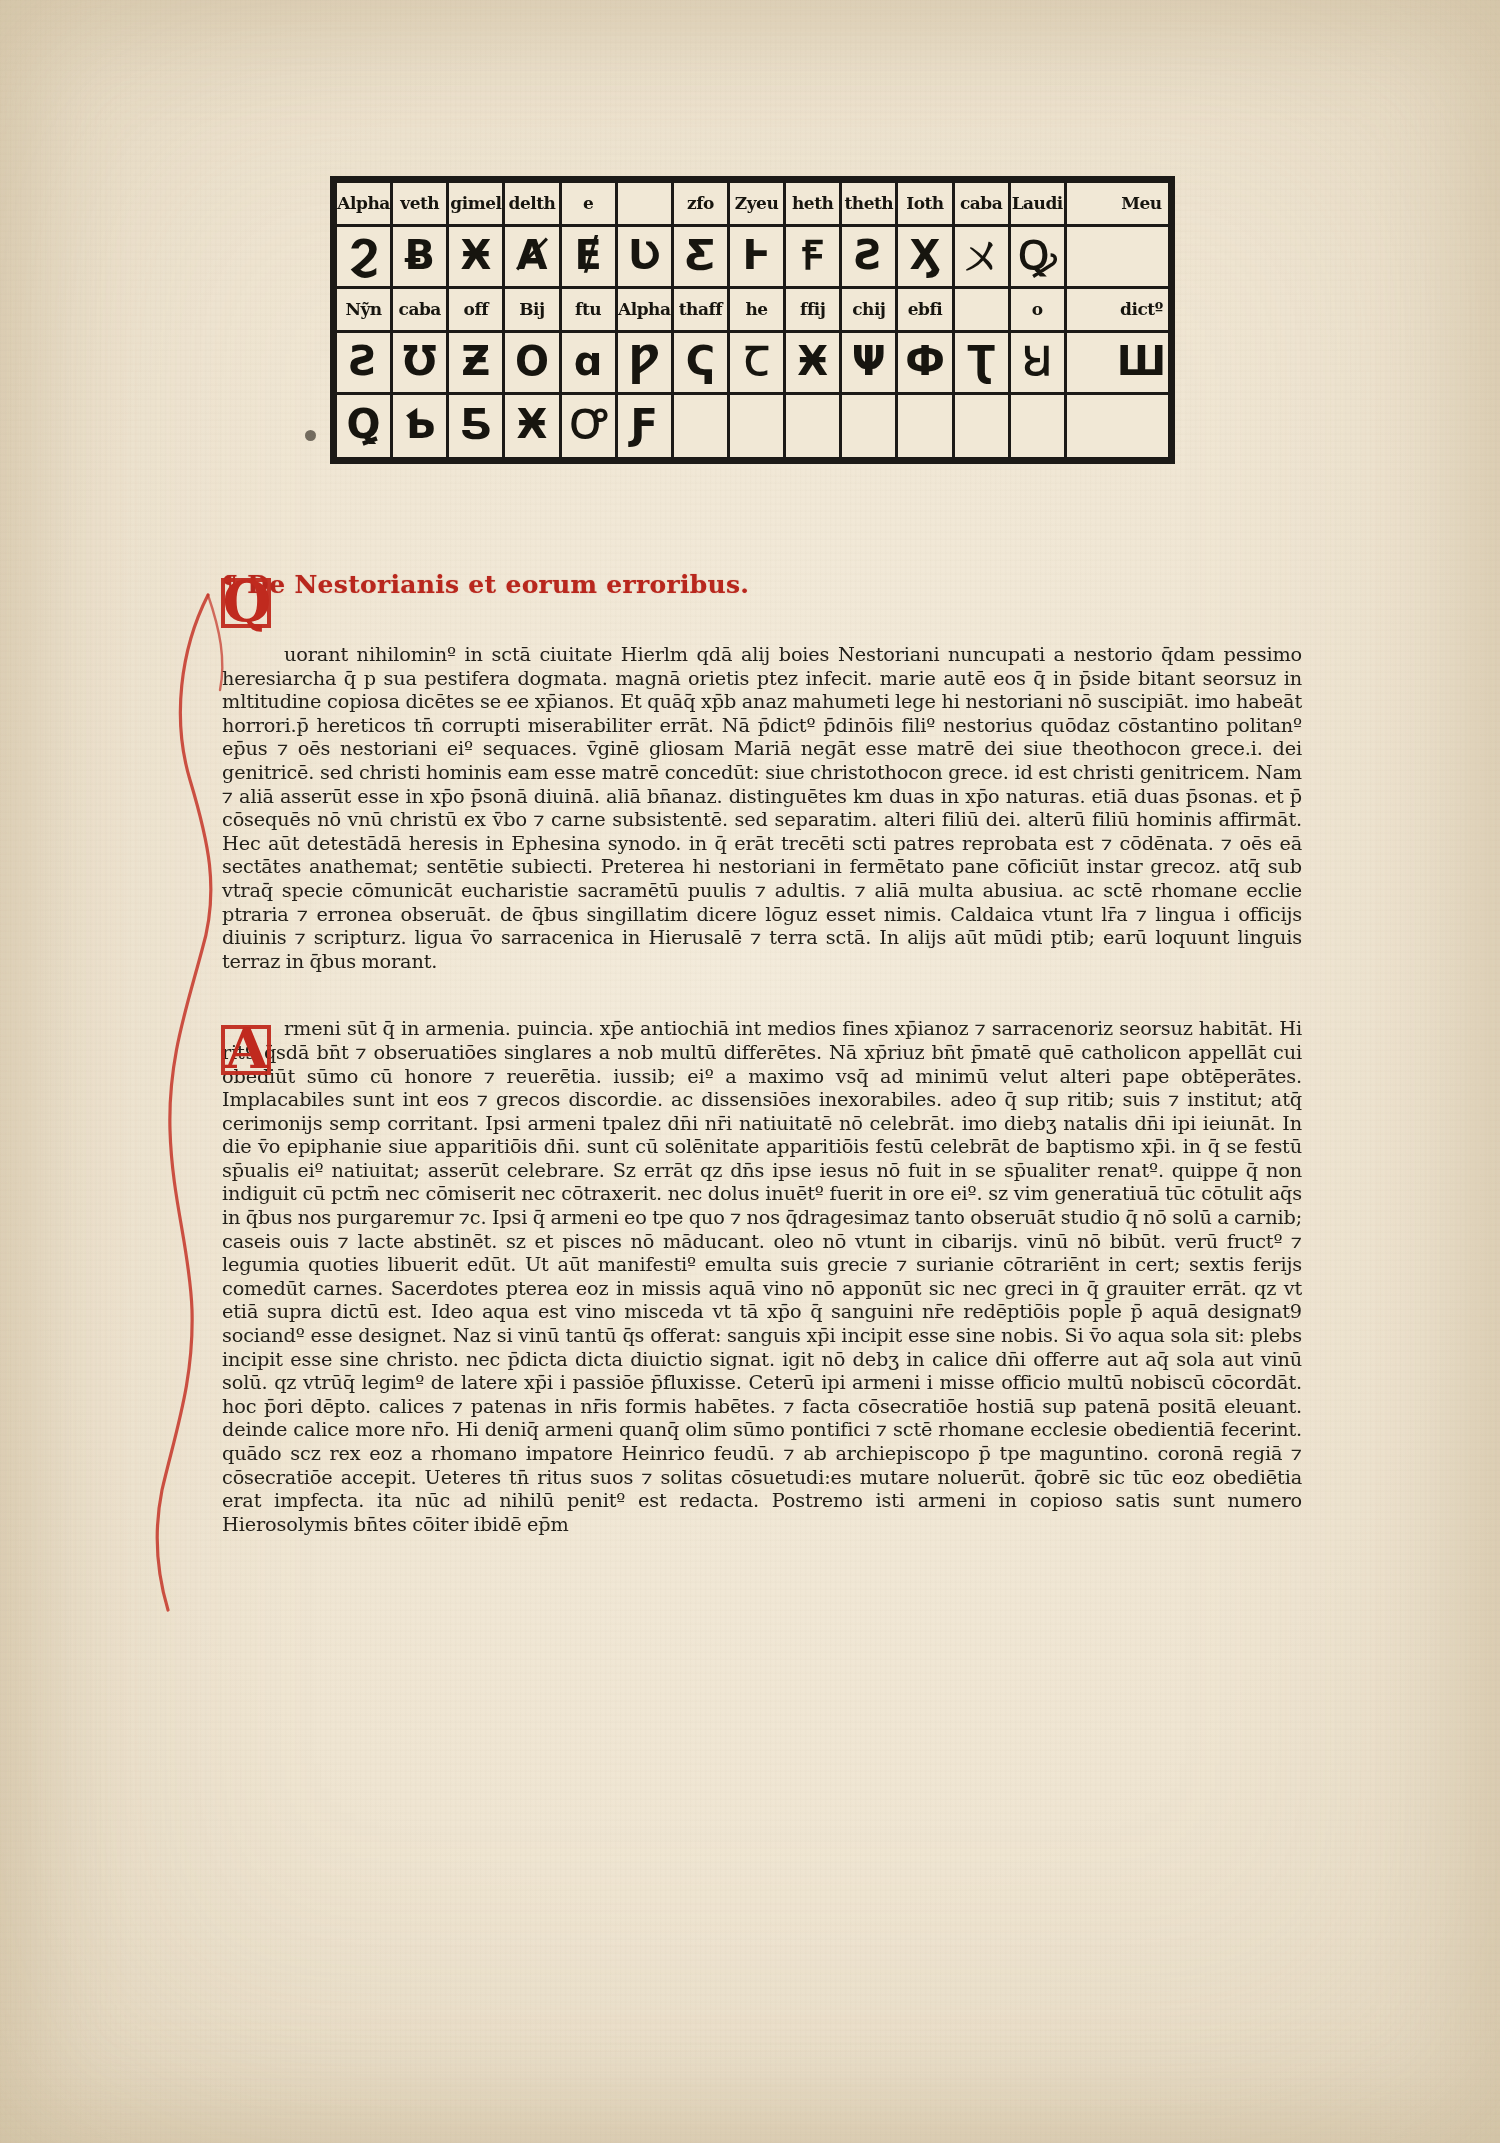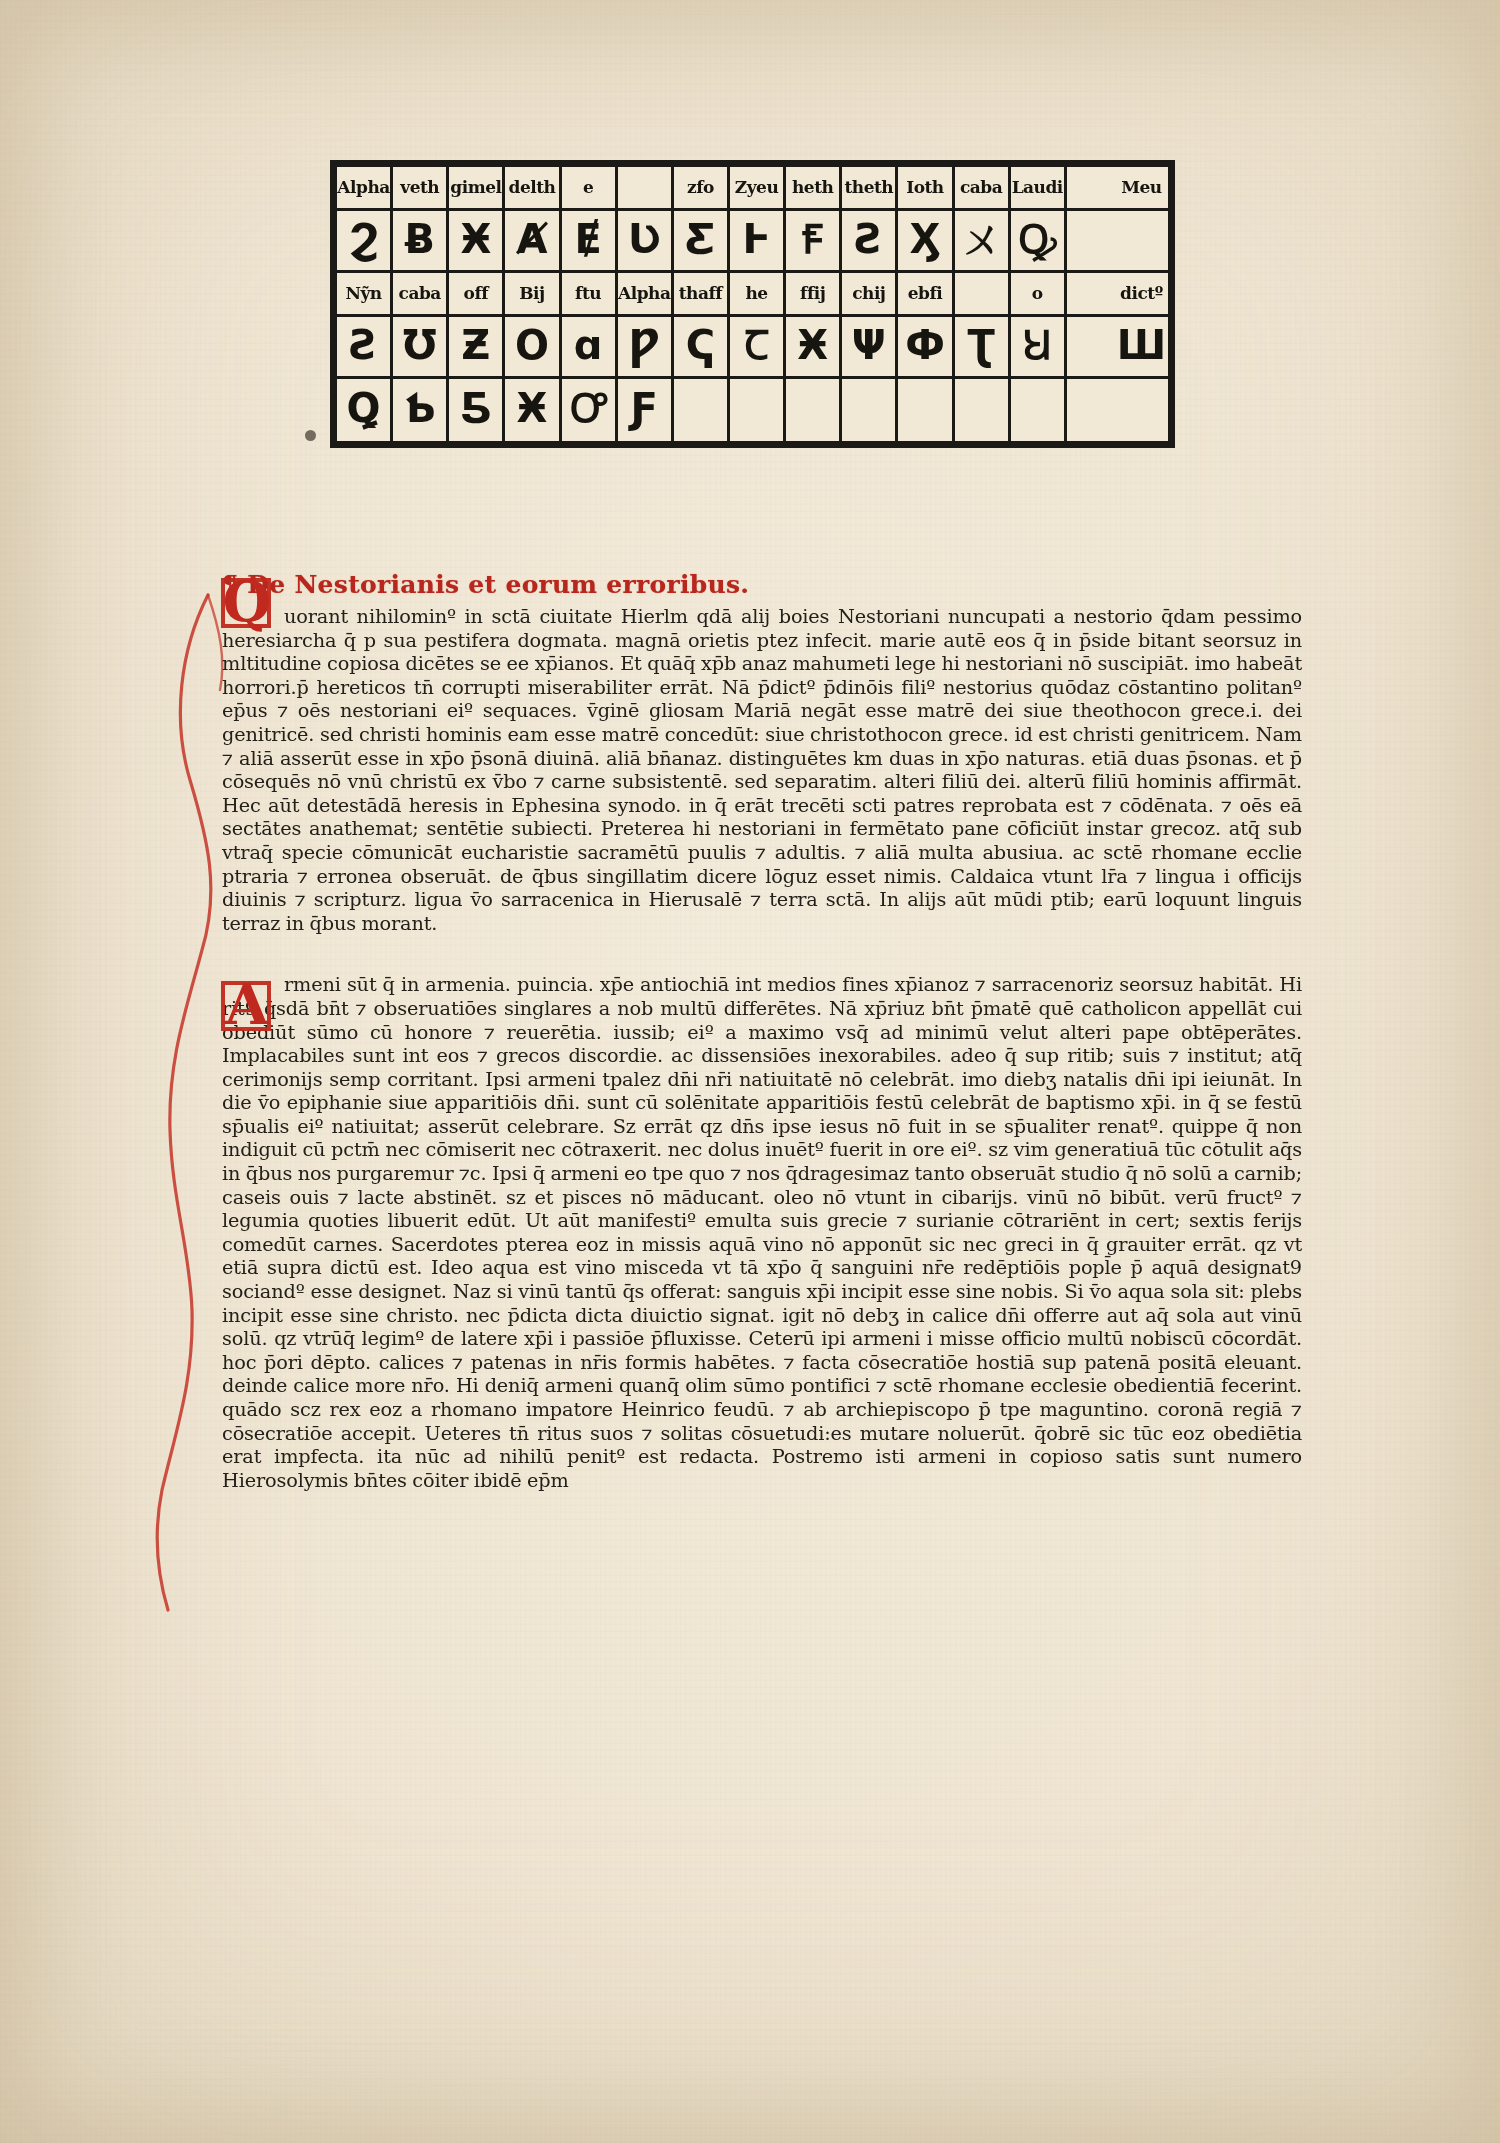--- a/index.html
+++ b/index.html
@@ -35,21 +35,21 @@
     inset: 0;
     box-shadow: inset 0 0 90px 30px rgba(180,160,120,0.30),
                 inset 0 0 250px 80px rgba(190,170,130,0.16);
     pointer-events: none;
   }
 
   
   #alphabet-table {
     position: absolute;
     left: 330px;
-    top: 160px;
+    top: 176px;
     width: 845px;
     border: 7px solid #1c1a17;
     background: #f1e8d6;
     box-sizing: border-box;
   }
   .alpha-row {
     display: flex;
     width: 100%;
     box-sizing: border-box;
   }
@@ -125,20 +125,21 @@
 
   .body-text {
     font-size: 19.3px;
     line-height: 23.6px;
     color: #23201a;
     text-align: justify;
     font-family: "DejaVu Serif", serif;
     letter-spacing: -0.15px;
     word-spacing: -0.5px;
     hyphens: none;
+    margin-top: 44px;
   }
   .body-text p { margin: 0; }
 
   
   .dropcap {
     position: absolute;
     left: -6px;
     top: 2px;
     width: 62px;
     height: 62px;

